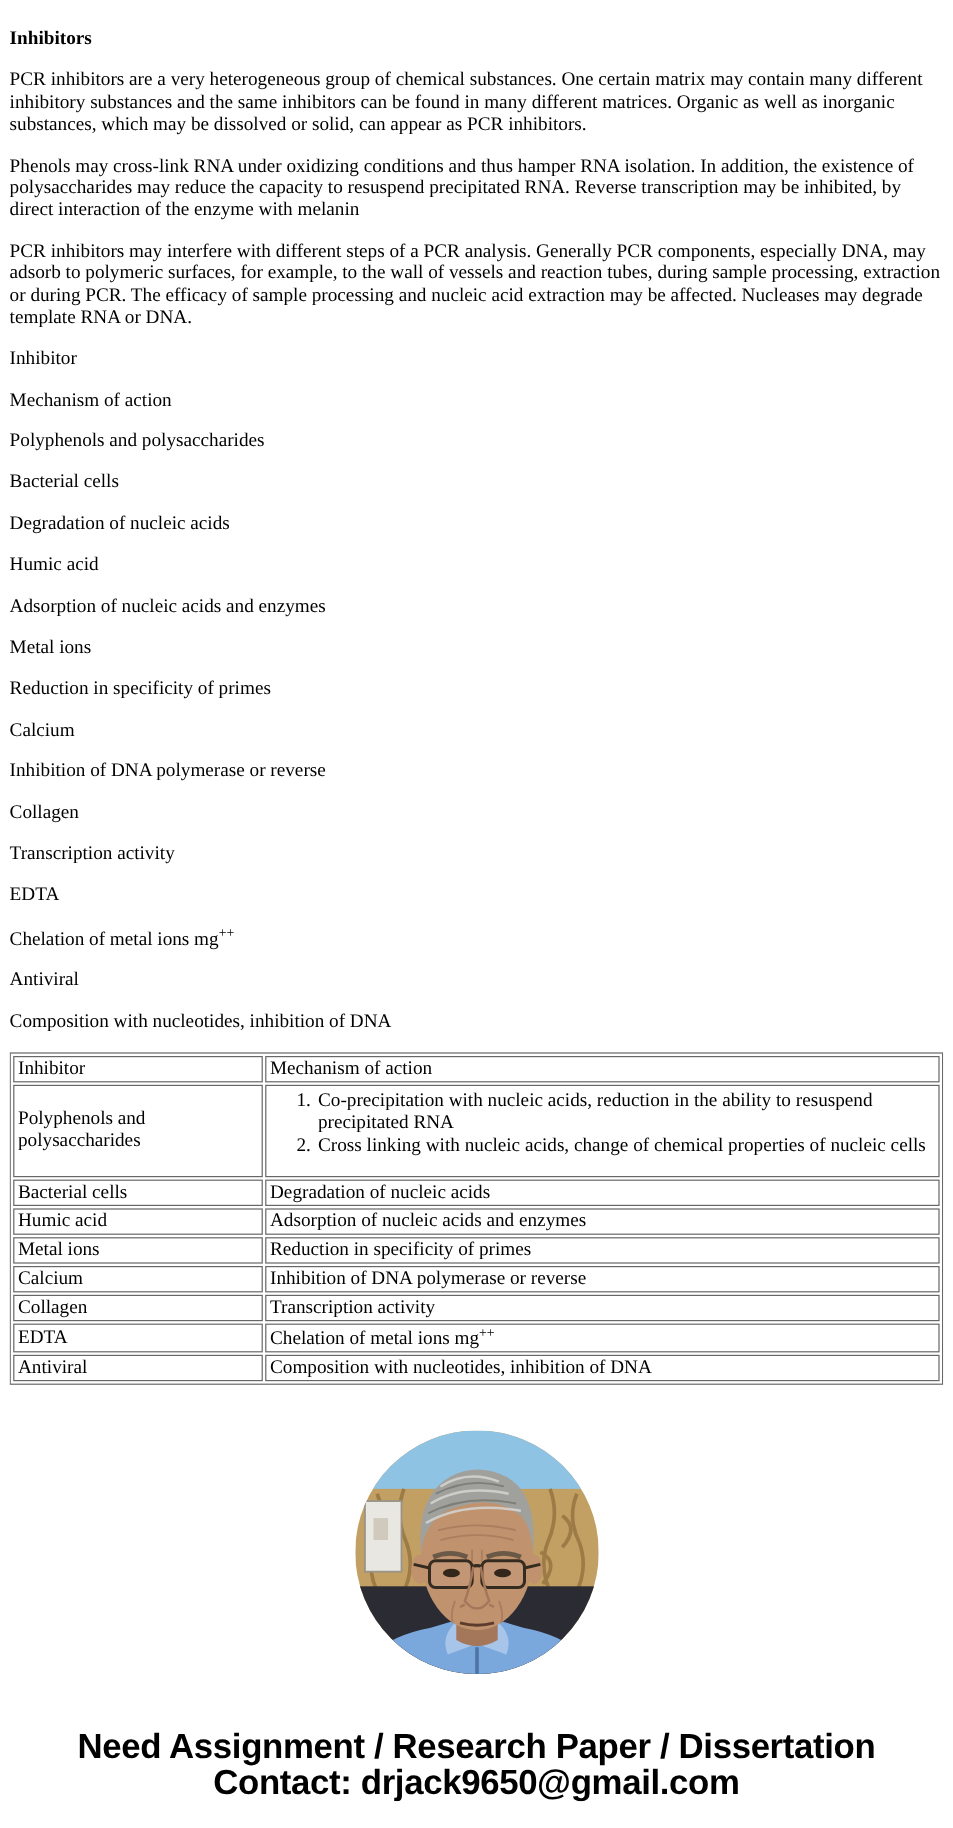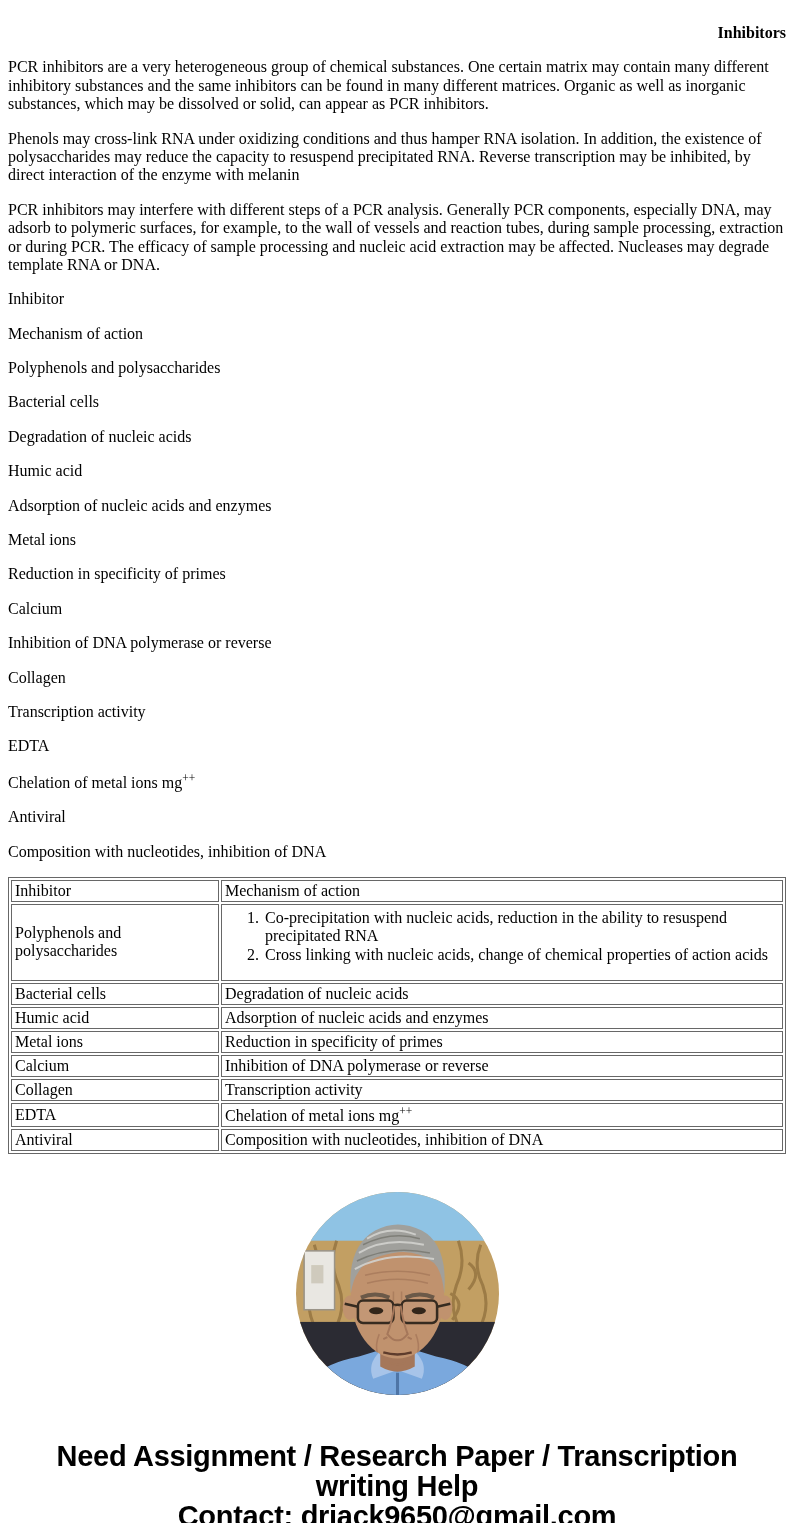--- a/index.html
+++ b/index.html
@@ -5,21 +5,21 @@
   html, body { background: #ffffff; }
   body {
     margin: 8px;
     width: 778px;
     font-family: "Liberation Serif", serif;
     font-size: 16px;
     line-height: 1.15;
     color: #000;
   }
   p { margin: 16px 0; }
-  .bold { font-weight: bold; text-align: right; }
+  .bold { font-weight: bold; }
   sup { font-size: 0.72em; }
 
   
   table.inh {
     border-collapse: separate;
     border-spacing: 2px;
     border: 1px solid #676767;
     width: 778px;
     line-height: 1.13;
   }
@@ -81,21 +81,21 @@
     <tbody>
         <tr>
           <td class="col-inh">Inhibitor</td>
           <td>Mechanism of action</td>
         </tr>
         <tr>
           <td class="col-inh">Polyphenols and polysaccharides</td>
           <td>
             <ol class="mech">
               <li>Co-precipitation with nucleic acids, reduction in the ability to resuspend precipitated RNA</li>
-              <li>Cross linking with nucleic acids, change of chemical properties of action acids</li>
+              <li>Cross linking with nucleic acids, change of chemical properties of nucleic cells</li>
             </ol>
           </td>
         </tr>
         <tr>
           <td class="col-inh">Bacterial cells</td>
           <td>Degradation of nucleic acids</td>
         </tr>
         <tr>
           <td class="col-inh">Humic acid</td>
           <td>Adsorption of nucleic acids and enzymes</td>
@@ -191,18 +191,17 @@
         <path d="M90,143 L86,145 M110,143 L114,145" stroke="var(--photo-skin_shade)" stroke-width="2" fill="none"></path>
 
         <path d="M82,140 Q78,150 80,158 M118,140 Q122,150 120,158" stroke="var(--photo-skin_shade)" stroke-width="1.5" fill="none" opacity="0.8"></path>
         <path d="M86,158 Q100,162 114,158" stroke="#5e3c2c" stroke-width="2.5" fill="none"></path>
         <path d="M92,168 Q100,172 108,168" stroke="var(--photo-skin_shade)" stroke-width="1.5" fill="none" opacity="0.7"></path>
       </g>
     </svg>
   </div>
 
   <div class="promo">
-    <div>Need Assignment / Research Paper / Transcription</div>
-    <div>writing Help</div>
+    <div>Need Assignment / Research Paper / Dissertation</div>
     <div>Contact: drjack9650@gmail.com</div>
   </div>
 
 </div>
 
 </body></html>

